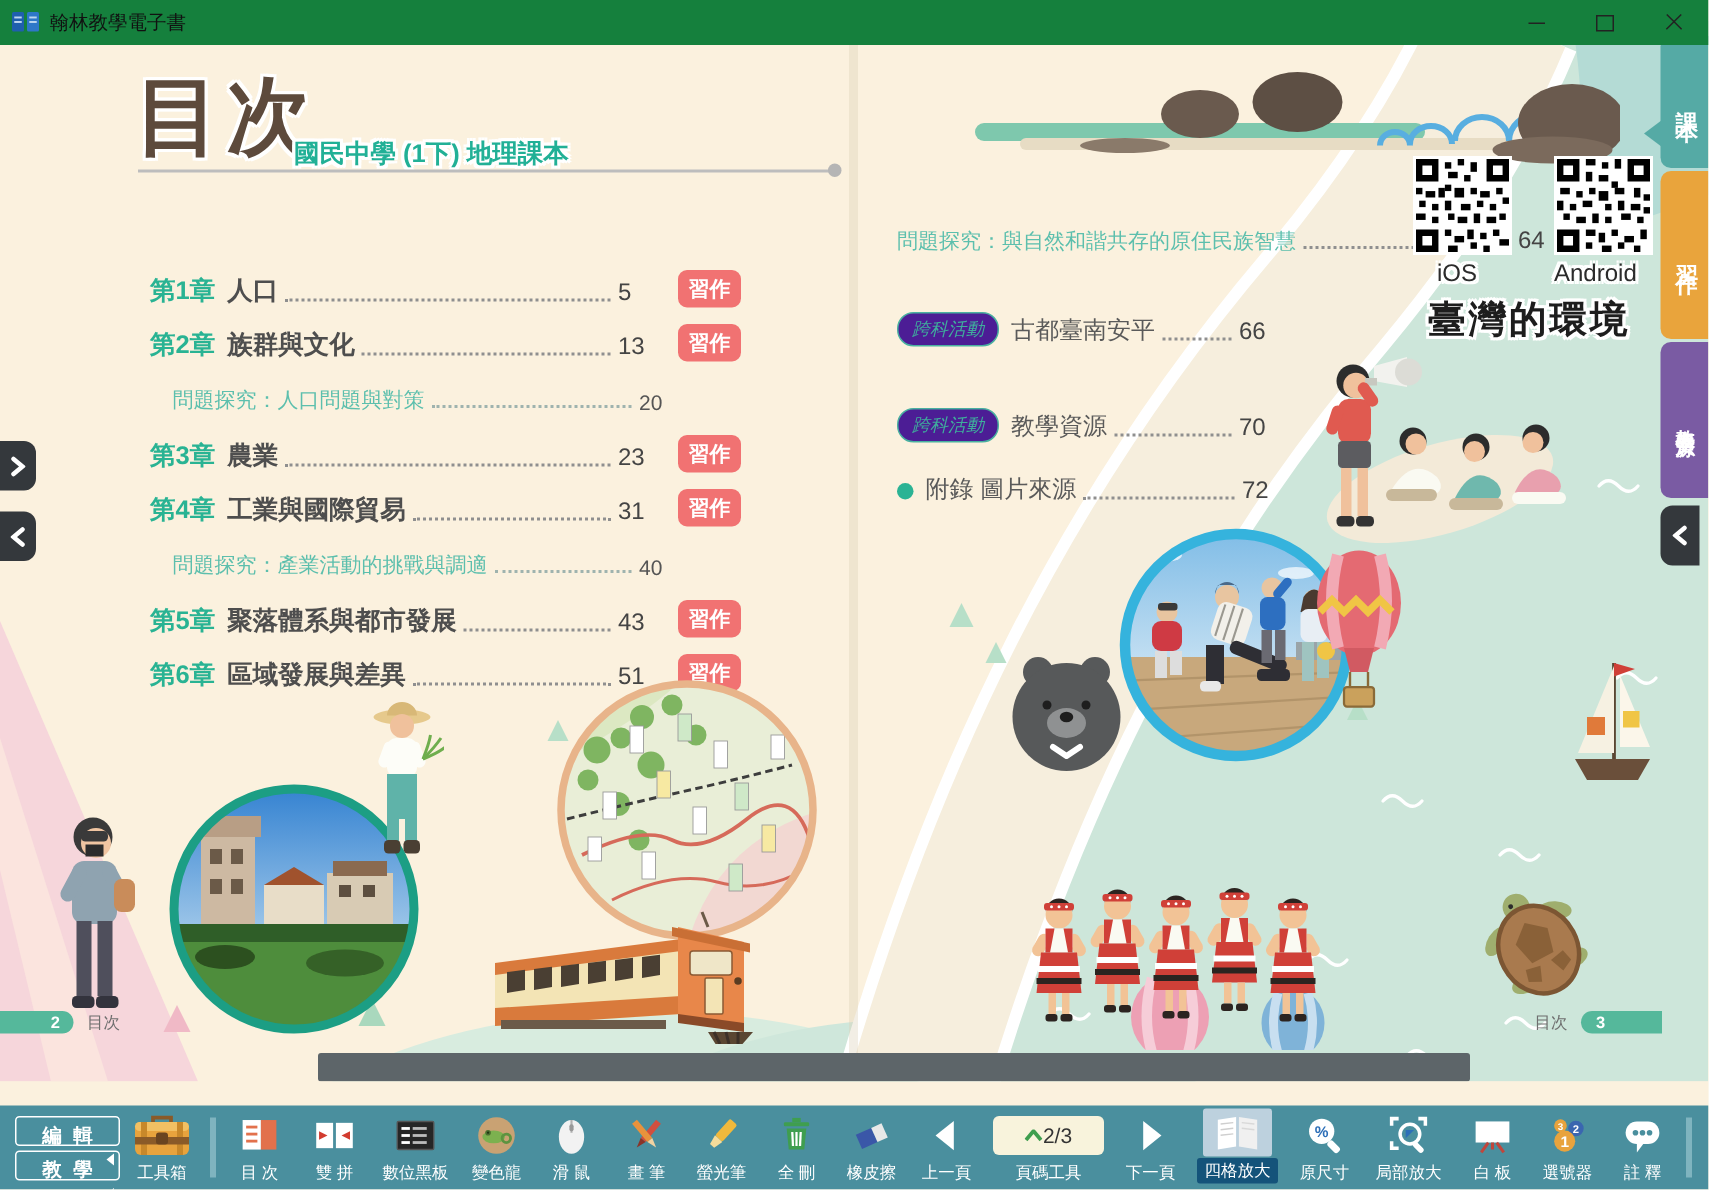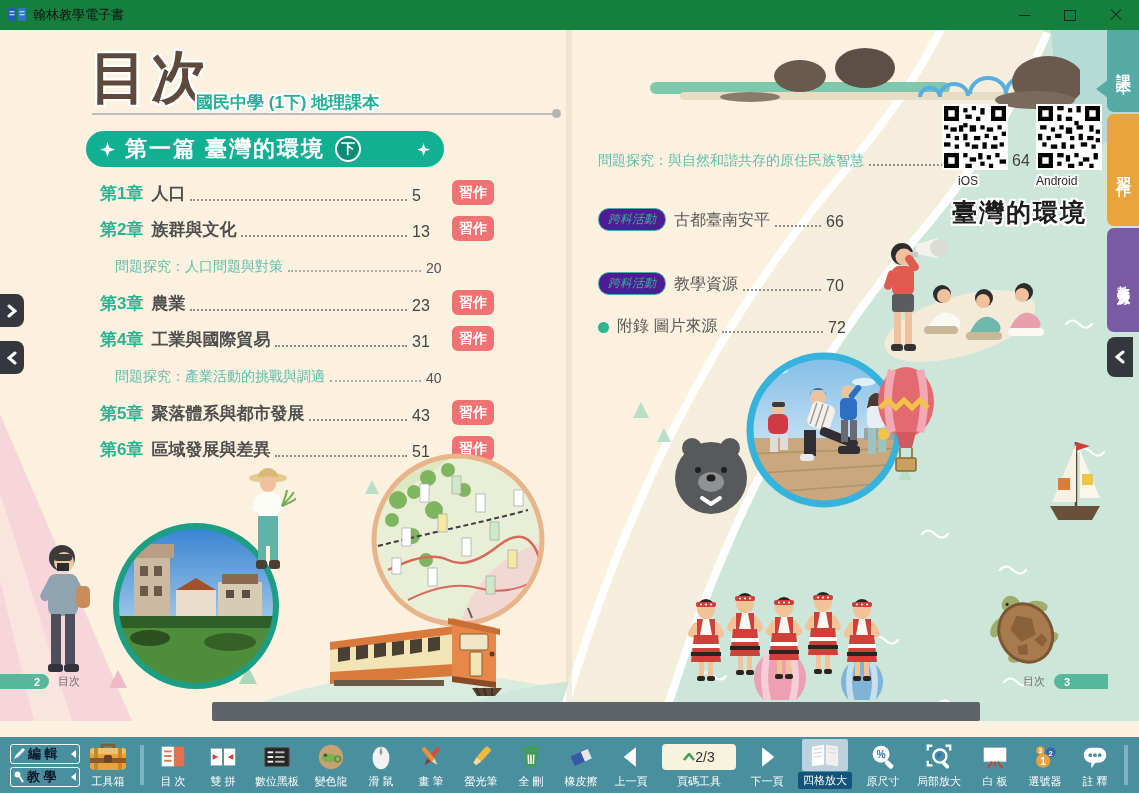--- a/index.html
+++ b/index.html
@@ -49,21 +49,21 @@
   .toc-row.explore{width:352px;}
   
   .r-row{position:absolute;display:flex;align-items:flex-end;cursor:pointer;}
   .tag-pill{border:1.5px solid #49b0a0;border-radius:11px;background:#4c1d95;color:#3fae9c;
     font-size:12px;font-style:italic;padding:2px 9px;white-space:nowrap;margin-right:8px;flex:none;}
   .r-title{font-size:16px;color:#5a5a5a;white-space:nowrap;}
   .r-title.teal{font-size:14px;color:#5cbfad;}
   .bullet-dot{width:11px;height:11px;border-radius:50%;background:#2bb394;margin:0 8px 4px 0;flex:none;}
   
   .qr-box{width:66px;height:66px;background:#fff;padding:2px;box-sizing:border-box;}
-  .qr-label{font-size:12px;color:#2b2b2b;}
+  .qr-label{font-size:16px;color:#2b2b2b;}
   .app-name{font-size:25px;font-weight:bold;color:#1d1d1d;letter-spacing:2px;}
   
   .foot{position:absolute;display:flex;align-items:center;}
   .foot .pill{height:15px;background:#55b89b;color:#fff;font-size:11px;font-weight:bold;
     display:flex;align-items:center;box-sizing:border-box;}
   .foot .flabel{font-size:11px;color:#6f6f6f;margin:0 9px;}
   .pill.left{width:49px;border-radius:0 8px 8px 0;justify-content:flex-end;padding-right:9px;}
   .pill.right{width:54px;border-radius:8px 0 0 8px;justify-content:flex-start;padding-left:10px;}
   
   .edge-btn{position:absolute;left:0;width:24px;height:33px;background:#34383c;border-radius:0 8px 8px 0;
@@ -74,22 +74,22 @@
     writing-mode:vertical-rl;text-orientation:upright;font-size:15px;font-weight:bold;letter-spacing:6px;}
   .tab-notch{position:absolute;left:-11px;bottom:14px;width:0;height:0;
     border-top:9px solid transparent;border-bottom:9px solid transparent;border-right:12px solid #55aaa5;}
   .side-collapse{position:absolute;left:1107px;top:323px;width:26px;height:40px;background:#34383c;
     border-radius:8px 0 0 8px;display:flex;align-items:center;justify-content:center;cursor:pointer;z-index:25;}
   
   .toolbar{position:absolute;left:0;bottom:0;width:1139px;height:56px;background:#4a8f9e;
     display:flex;align-items:stretch;z-index:60;box-sizing:border-box;padding-left:10px;}
   .modes{display:flex;flex-direction:column;justify-content:center;gap:3px;width:70px;flex:none;}
   .mode{display:flex;align-items:center;gap:3px;height:20px;border:1.5px solid #fff;border-radius:3px;
-    background:transparent;color:#0f172a;font-size:13px;font-weight:bold;padding:0 3px;cursor:pointer;
-    font-family:Liberation Sans, sans-serif;}
+    background:transparent;color:#ffffff;font-size:13px;font-weight:bold;padding:0 3px;cursor:pointer;
+    font-family:Liberation Mono, monospace;flex-direction:column;}
   .mode .tri{width:0;height:0;border-top:4px solid transparent;border-bottom:4px solid transparent;
     border-right:5px solid #fff;margin-left:auto;}
   .tb-item{width:50px;flex:none;display:flex;flex-direction:column;align-items:center;justify-content:flex-end;
     padding-bottom:4px;cursor:pointer;}
   .tb-item .icon{height:32px;display:flex;align-items:center;justify-content:center;}
   .tb-label{font-size:11px;color:#fff;white-space:nowrap;margin-top:1px;}
   .tb-sep{width:0;border-left:2px solid #7fb4bf;border-right:2px solid #7fb4bf;margin:8px 4px;flex:none;}
   .toolbox{width:56px;}
   .w58{width:58px;} .w62{width:62px;} .w66{width:66px;} .w86{width:86px;}
   .pgtool-box{width:74px;height:26px;background:#f8f3dc;border-radius:4px;display:flex;align-items:center;
@@ -177,31 +177,20 @@
       <ellipse cx="408" cy="40" rx="36" ry="26" fill="#6a5a4e"></ellipse>
       <ellipse cx="395" cy="58" rx="40" ry="9" fill="#7b6a5c"></ellipse>
       <ellipse cx="110" cy="55" rx="30" ry="5" fill="#8a7a6a"></ellipse>
     </svg>
 
     <div class="abs page-title halo">目次</div>
     <div class="abs page-subtitle halo">國民中學 (1下) 地理課本</div>
     <div class="abs divider"></div>
     <div class="abs divider-dot"></div>
 
-    <div class="abs banner">
-      <svg class="star" width="15" height="15" viewBox="0 0 16 16">
-          <polygon points="8,0 10,6 16,8 10,10 8,16 6,10 0,8 6,6" fill="#fff"></polygon>
-        </svg>
-      <span class="banner-title">第一篇 臺灣的環境</span>
-      <span class="vol-badge">下</span>
-      <span class="spacer"></span>
-      <svg class="star" width="13" height="13" viewBox="0 0 16 16">
-          <polygon points="8,0 10,6 16,8 10,10 8,16 6,10 0,8 6,6" fill="#fff"></polygon>
-        </svg>
-    </div>
 
     <div class="abs toc-left">
       <div class="toc-row ch">
         <span class="ch-num">第1章</span>
         <span class="ch-title">人口</span>
         <span class="dots"></span>
         <span class="pg">5</span>
         <span class="badge">習作</span>
       </div>
       <div class="toc-row ch">

